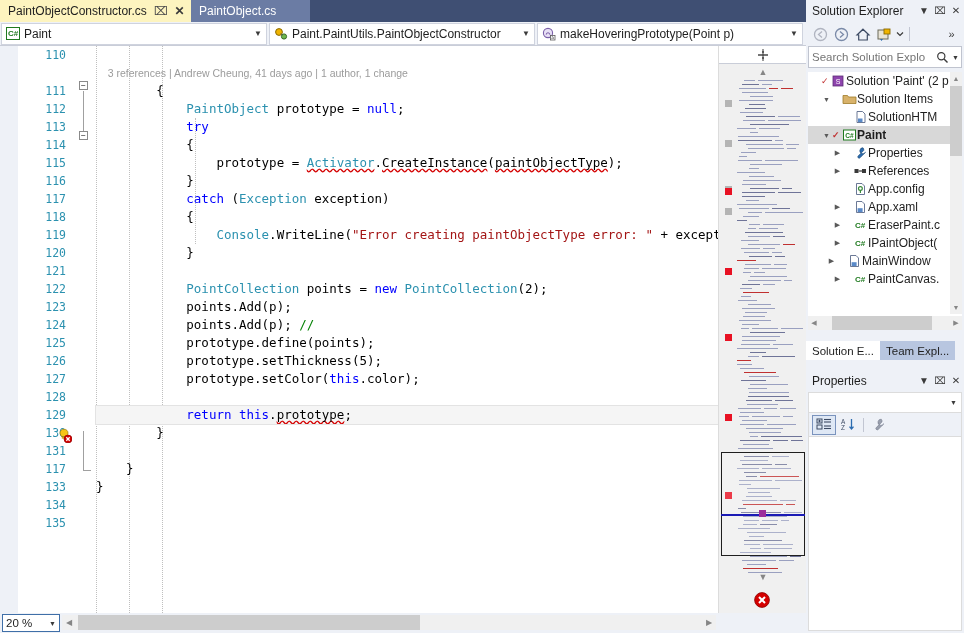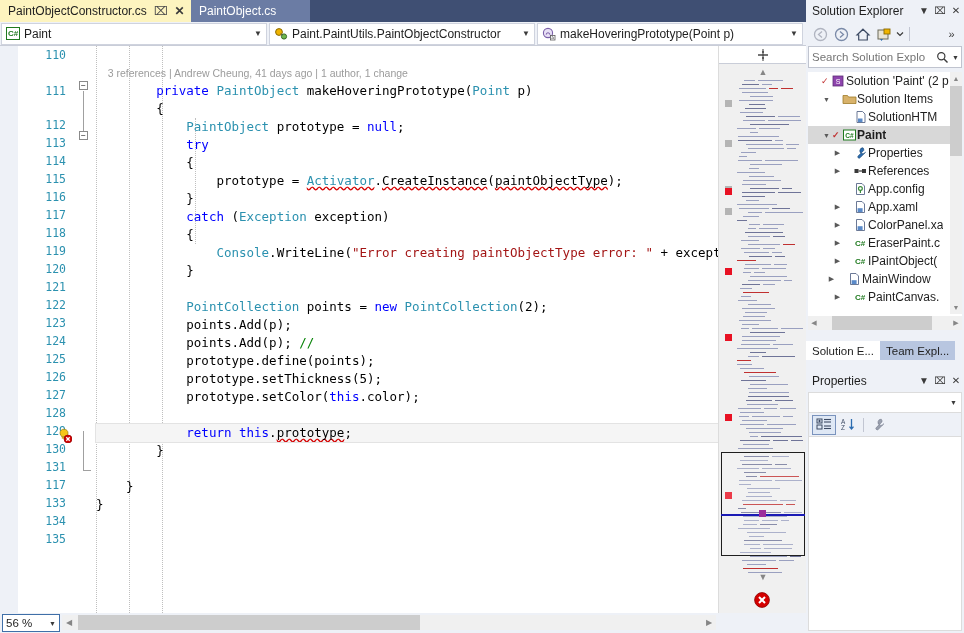--- a/index.html
+++ b/index.html
@@ -374,21 +374,21 @@
         <span class="combo-arrow">▼</span>
       </div>
     </div>
 
     <div id="code-area">
 
       <div id="margin-strip"></div>
       <div id="line-numbers">
           <div class="ln">110</div>
           <div class="ln" style="margin-top: 18px;">111</div>
-          <div class="ln" style="margin-top: 16px; text-align: right;">112</div>
+          <div class="ln" style="margin-top: 0px; text-align: right;">112</div>
           <div class="ln" style="margin-top: 0px;">113</div>
           <div class="ln" style="margin-top: 0px;">114</div>
           <div class="ln" style="margin-top: 0px;">115</div>
           <div class="ln" style="margin-top: 0px;">116</div>
           <div class="ln" style="margin-top: 0px;">117</div>
           <div class="ln" style="margin-top: 0px;">118</div>
           <div class="ln" style="margin-top: 0px;">119</div>
           <div class="ln" style="margin-top: 0px;">120</div>
           <div class="ln" style="margin-top: 0px;">121</div>
           <div class="ln" style="margin-top: 0px;">122</div>
@@ -419,21 +419,20 @@
       <div id="code-text">
 
         <div class="iguide" style="left:0px;"></div>
         <div class="iguide" style="left:33px;"></div>
         <div class="iguide" style="left:66px;"></div>
         <div class="iguide" style="left:99px; top:72px; height:126px;"></div>
 
         <div id="code-lines" style="position:relative;">
             <div class="code-line"></div>
             <div class="codelens">    3 references | Andrew Cheung, 41 days ago | 1 author, 1 change</div>
-            <div class="code-line"><span class="plain">        </span><span class="kw">private</span><span class="plain"> </span><span class="typ">PaintObject</span><span class="plain"> </span><span class="plain">makeHoveringPrototype</span><span class="plain">(</span><span class="typ">Point</span><span class="plain"> </span><span class="plain">p</span><span class="plain">)</span></div>
             <div class="code-line"><span class="plain">        {</span></div>
             <div class="code-line"><span class="plain">            </span><span class="typ">PaintObject</span><span class="plain"> </span><span class="plain">prototype</span><span class="plain"> = </span><span class="kw">null</span><span class="plain">;</span></div>
             <div class="code-line"><span class="plain">            </span><span class="kw">try</span></div>
             <div class="code-line"><span class="plain">            {</span></div>
             <div class="code-line"><span class="plain">                </span><span class="plain">prototype</span><span class="plain"> = </span><span class="typ squiggle">Activator</span><span class="plain">.</span><span class="plain squiggle">CreateInstance</span><span class="plain">(</span><span class="plain squiggle">paintObjectType</span><span class="plain">);</span></div>
             <div class="code-line"><span class="plain">            }</span></div>
             <div class="code-line"><span class="plain">            </span><span class="kw">catch</span><span class="plain"> (</span><span class="typ">Exception</span><span class="plain"> </span><span class="plain">exception</span><span class="plain">)</span></div>
             <div class="code-line"><span class="plain">            {</span></div>
             <div class="code-line"><span class="plain">                </span><span class="typ">Console</span><span class="plain">.</span><span class="plain">WriteLine</span><span class="plain">(</span><span class="str">"Error creating paintObjectType error: "</span><span class="plain"> + </span><span class="plain">exception</span></div>
             <div class="code-line"><span class="plain">            }</span></div>
@@ -672,21 +671,21 @@
       <div id="map-error-icon">
         <svg width="18" height="18" viewBox="0 0 18 18">
           <circle cx="9" cy="9" r="7.4" fill="#d40000" stroke="#8a0000" stroke-width="0.8"></circle>
           <path d="M6 6 L12 12 M12 6 L6 12" stroke="#ffffff" stroke-width="2"></path>
         </svg>
       </div>
     </div>
 
     <div id="bottom-bar">
       <div id="zoom-combo">
-        <span id="zoom-value">56 %</span>
+        <span id="zoom-value">20 %</span>
         <span id="zoom-arrow">▼</span>
       </div>
       <div id="hscroll-track">
         <div id="hscroll-left">◀</div>
         <div id="hscroll-thumb"></div>
         <div id="hscroll-right">▶</div>
       </div>
     </div>
   </div>
 
@@ -827,31 +826,20 @@
             <div class="tree-row" style="padding-left: 24px;">
               <span class="expander">▶</span>
               <span class="tick"></span>
               <span class="t-icon">
                 <svg width="15" height="14" viewBox="0 0 15 14">
                   <path d="M3.5 1.5 L9 1.5 L11.5 4 L11.5 12.5 L3.5 12.5 Z" fill="#ffffff" stroke="#5a6a8a" stroke-width="0.9"></path>
                   <rect x="4.6" y="8.2" width="5" height="3.8" fill="#5a8ac9"></rect>
                 </svg>
               </span>
               <span class="t-label">App.xaml</span>
-            </div>
-            <div class="tree-row" style="padding-left: 24px;">
-              <span class="expander">▶</span>
-              <span class="tick"></span>
-              <span class="t-icon">
-                <svg width="15" height="14" viewBox="0 0 15 14">
-                  <path d="M3.5 1.5 L9 1.5 L11.5 4 L11.5 12.5 L3.5 12.5 Z" fill="#ffffff" stroke="#5a6a8a" stroke-width="0.9"></path>
-                  <rect x="4.6" y="8.2" width="5" height="3.8" fill="#5a8ac9"></rect>
-                </svg>
-              </span>
-              <span class="t-label">ColorPanel.xa</span>
             </div>
             <div class="tree-row" style="padding-left: 24px;">
               <span class="expander">▶</span>
               <span class="tick"></span>
               <span class="t-icon">
                 <svg width="15" height="14" viewBox="0 0 15 14">
                   <text x="7" y="10.4" font-size="8" fill="#1f7a1f" text-anchor="middle" font-weight="bold" font-family="Liberation Sans,sans-serif">C#</text>
                 </svg>
               </span>
               <span class="t-label">EraserPaint.c</span>

